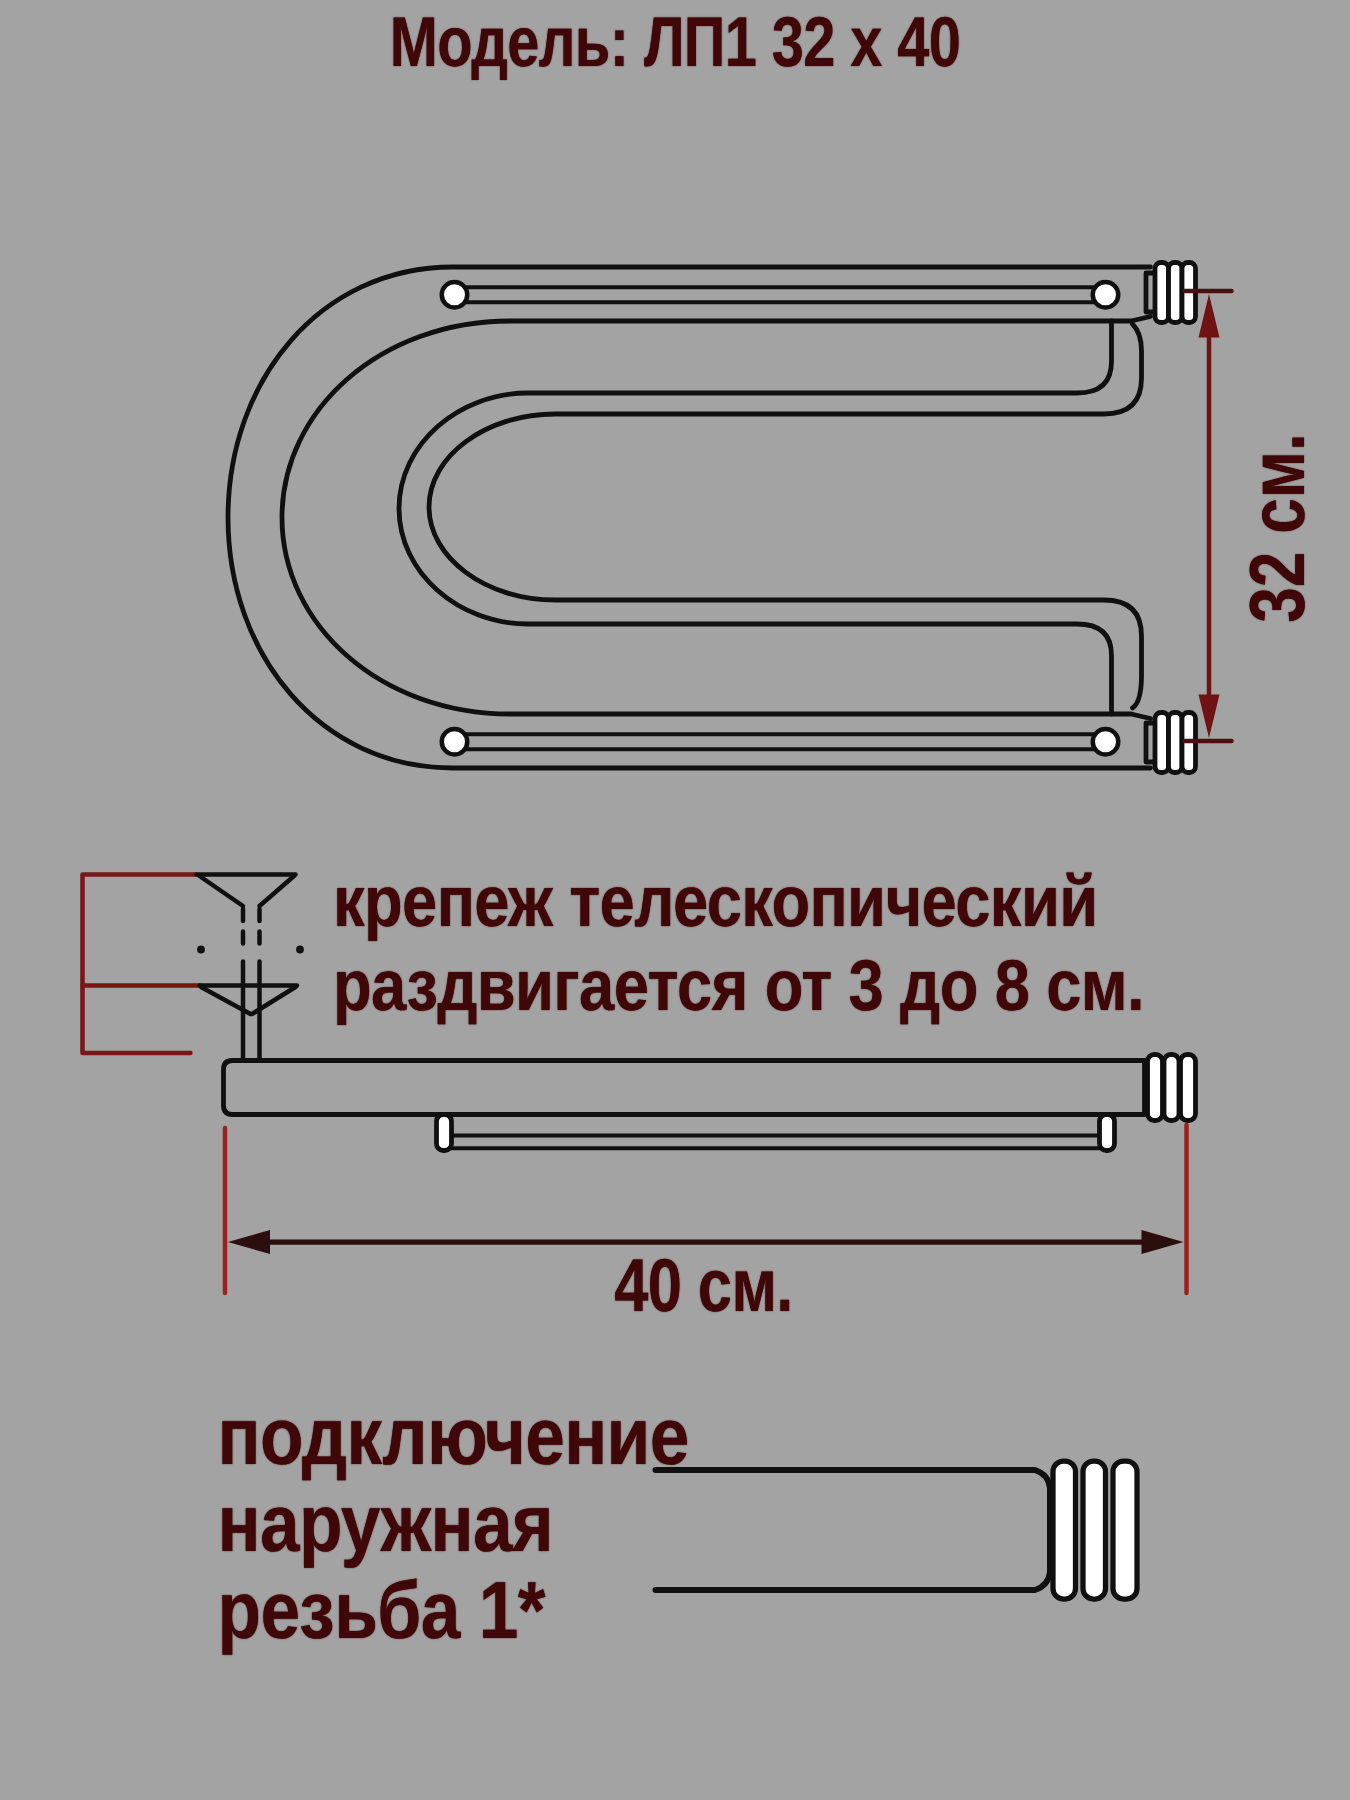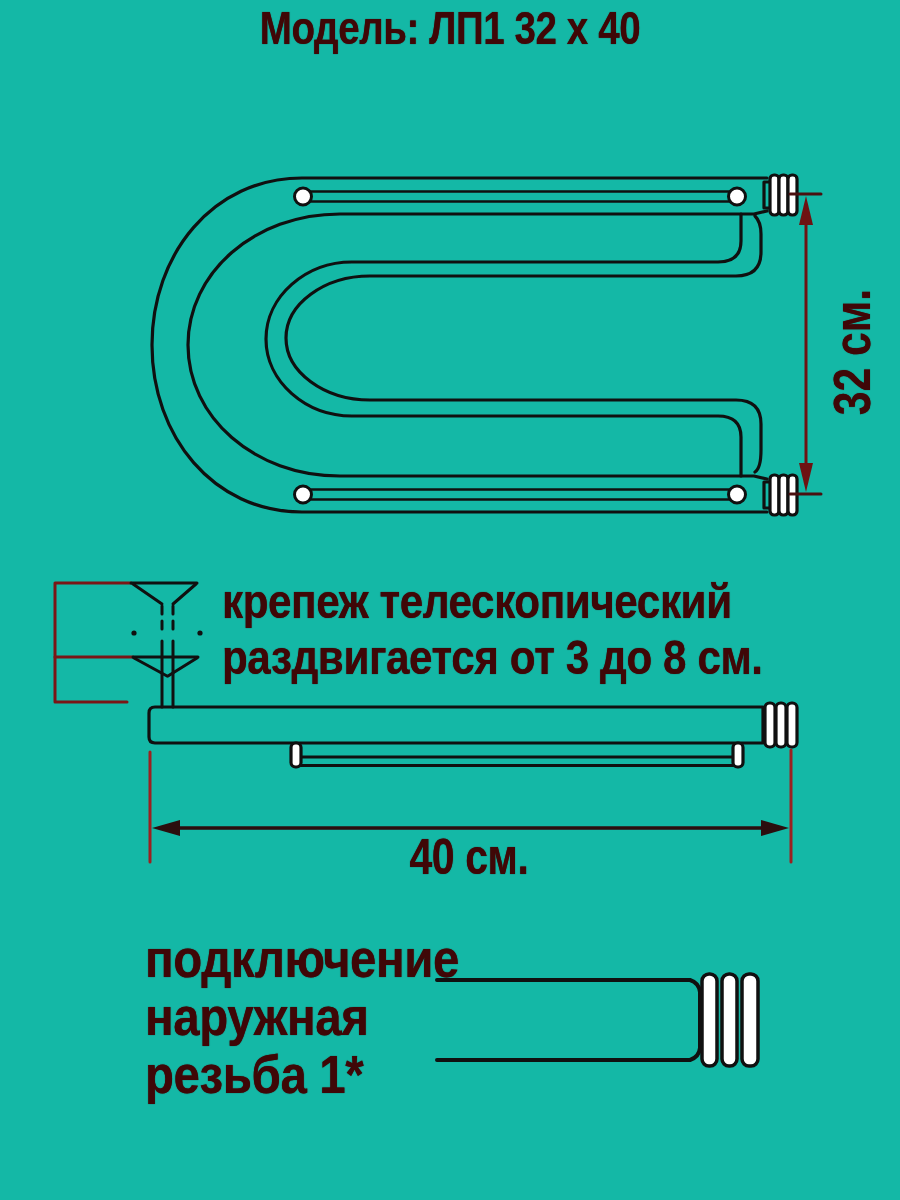--- a/index.html
+++ b/index.html
@@ -1,17 +1,17 @@
 <!DOCTYPE html>
 <html><head>
 <meta charset="utf-8">
 <style>
   html,body{margin:0;padding:0;background:#ffffff;}
   #page{
-    position:relative;width:900px;height:1200px;background:#14b8a6;
+    position:relative;width:900px;height:1200px;background:#a3a3a3;
     overflow:hidden;font-family:"Liberation Sans",sans-serif;
   }
   #art{position:absolute;left:0;top:0;}
   .lbl{
     position:absolute;font-weight:bold;color:#3f0707;
     white-space:nowrap;line-height:1;letter-spacing:-0.5px;
     text-shadow:0 0 1px #3f0707;
     transform-origin:left top;
   }
   .title{

